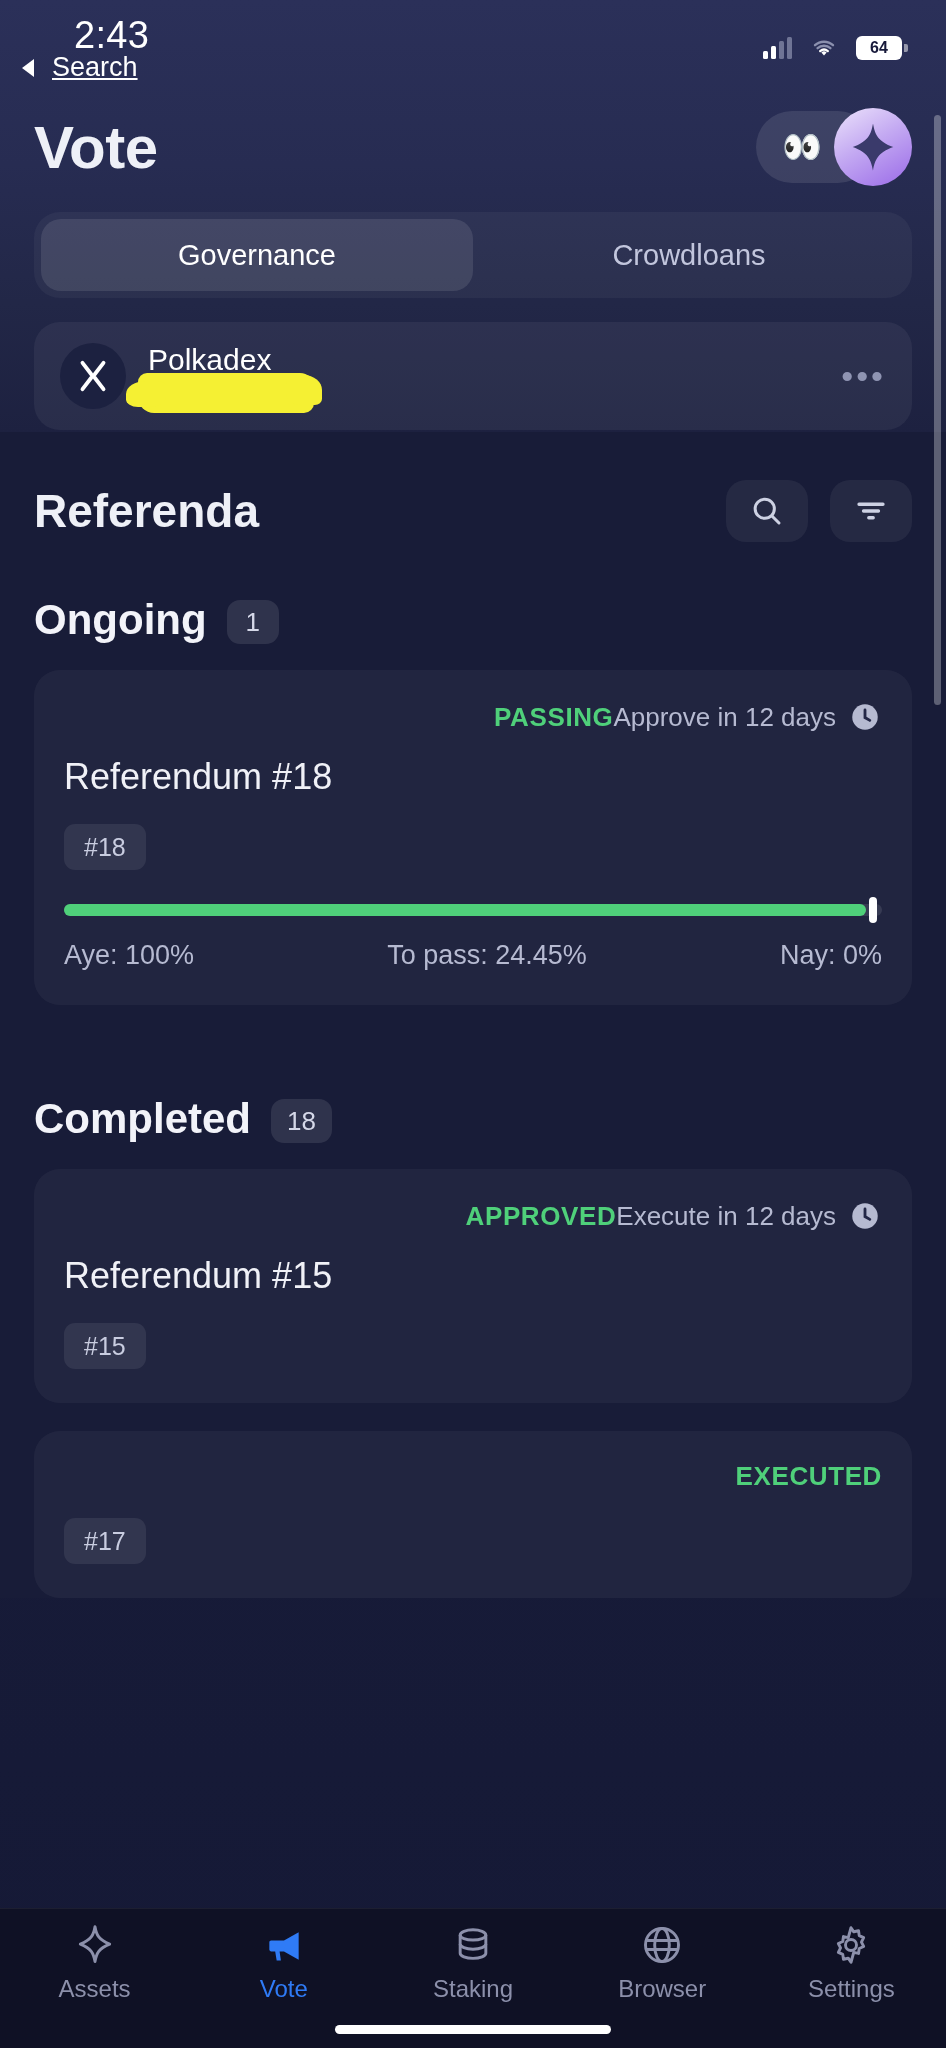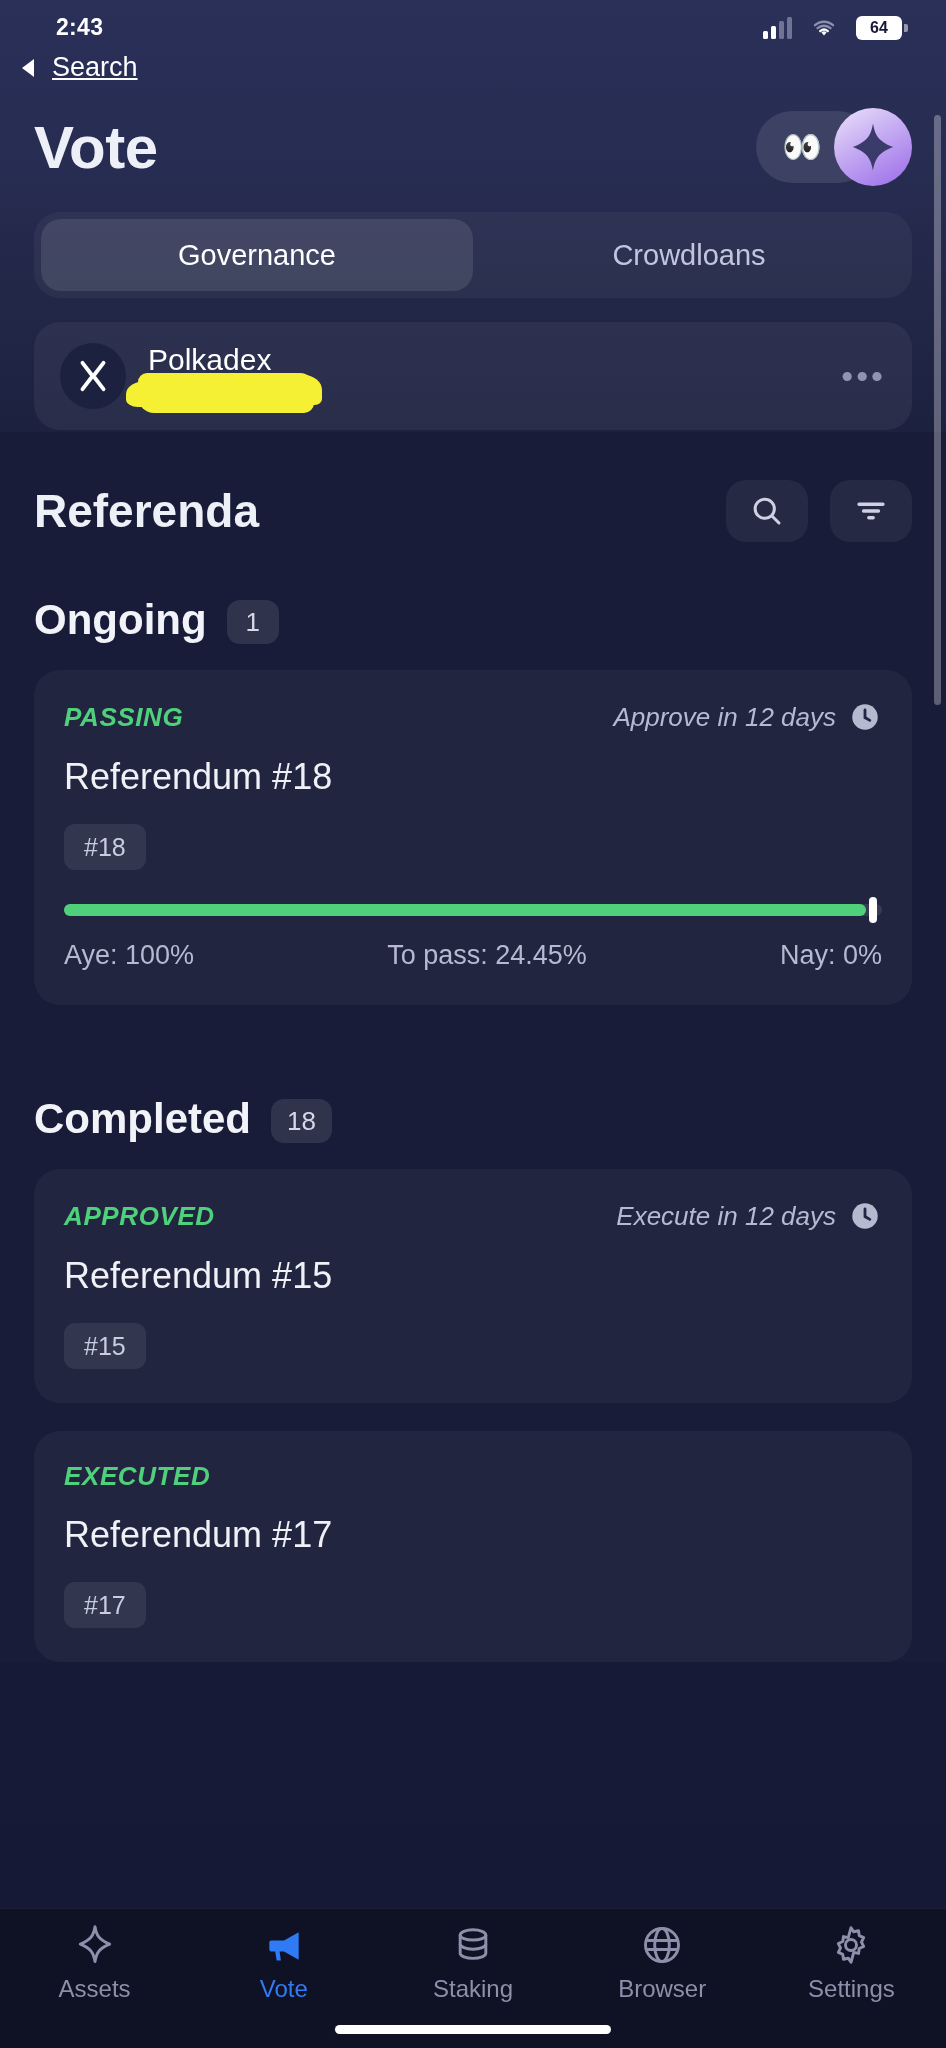--- a/index.html
+++ b/index.html
@@ -19,22 +19,22 @@
     background:linear-gradient(180deg,#2b3059 0%, #272c52 38%, #222747 70%, #1d2140 100%);
     padding-bottom:2px;
   }
 
   
   .statusbar {
     height:66px; position:relative;
     display:flex; align-items:flex-start; justify-content:space-between;
     padding:14px 44px 0 44px;
   }
-  .sb-time { font-size:23px; font-weight:700; letter-spacing:.3px; margin-left:12px; }
-  .sb-right { display:flex; align-items:center; gap:19px; margin-top:2px;justify-content:center; }
+  .sb-time { font-size:38px; font-weight:400; letter-spacing:.3px; margin-left:30px; }
+  .sb-right { display:flex; align-items:center; gap:19px; margin-top:22px;justify-content:center; }
   .bars { display:flex; align-items:flex-end; gap:3px; height:22px; }
   .bars i { display:block; width:5px; background:#fff; border-radius:1.5px; }
   .bars i:nth-child(1){height:8px;}
   .bars i:nth-child(2){height:13px;}
   .bars i:nth-child(3){height:18px; background:#6f7495;}
   .bars i:nth-child(4){height:22px; background:#6f7495;}
   .wifi { width:26px; height:20px; }
   .batt {
     width:46px; height:24px; border-radius:6px; background:#fff; color:#17193a;
     font-size:16px; font-weight:700; display:flex; align-items:center; justify-content:center;
@@ -140,21 +140,21 @@
   .grp-badge {
     min-width:52px; height:44px; padding:0 16px; border-radius:13px;
     background:rgba(255,255,255,.10); color:#d5d8e8;
     font-size:26px; display:flex; align-items:center; justify-content:center;
   }
 
   .ref-card {
     background:rgba(255,255,255,.045); border-radius:26px;
     padding:30px 30px 34px 30px; margin-bottom:28px;
   }
-  .ref-top { display:flex; align-items:center; justify-content:space-between;font-style:italic; }
+  .ref-top { display:flex; align-items:center; justify-content:flex-end; }
   .ref-status { font-size:26px; font-weight:700; letter-spacing:.6px; color:#4fd07a; }
   .ref-time { display:flex; align-items:center; gap:12px; font-size:26px; color:#b6bad1; }
   .clock { width:34px; height:34px; }
   .ref-name { font-size:36px; color:#f0f1f7; margin-top:22px; font-weight:400; }
   .ref-tag {
     display:inline-flex; align-items:center; justify-content:center;
     margin-top:26px; height:46px; padding:0 20px; border-radius:11px;
     background:rgba(255,255,255,.08); color:#c9cde0; font-size:25px;
   }
 
@@ -329,21 +329,20 @@
           </div>
         </div>
         <div class="ref-name">Referendum #15</div>
         <div class="ref-tag">#15</div>
       </div>
 
       <div class="ref-card">
         <div class="ref-top">
           <div class="ref-status">EXECUTED</div>
         </div>
-        <div class="ref-name">Referendum #17</div>
         <div class="ref-tag">#17</div>
       </div>
 
     </div>
   </div>
 
   <div class="scrollbar"></div>
 
   <div class="tabbar">
 

